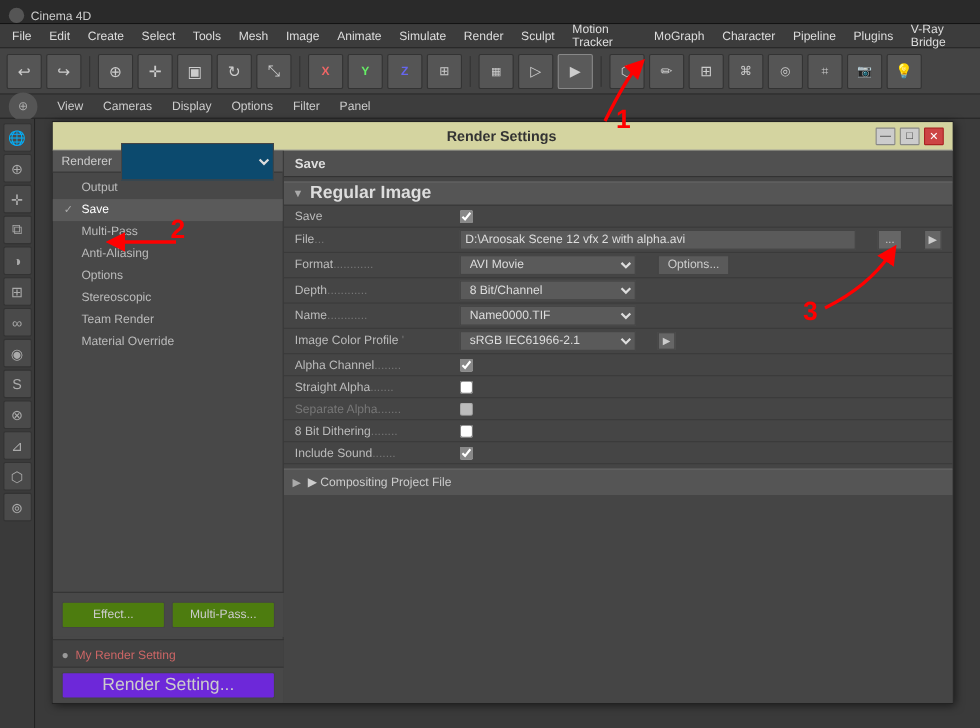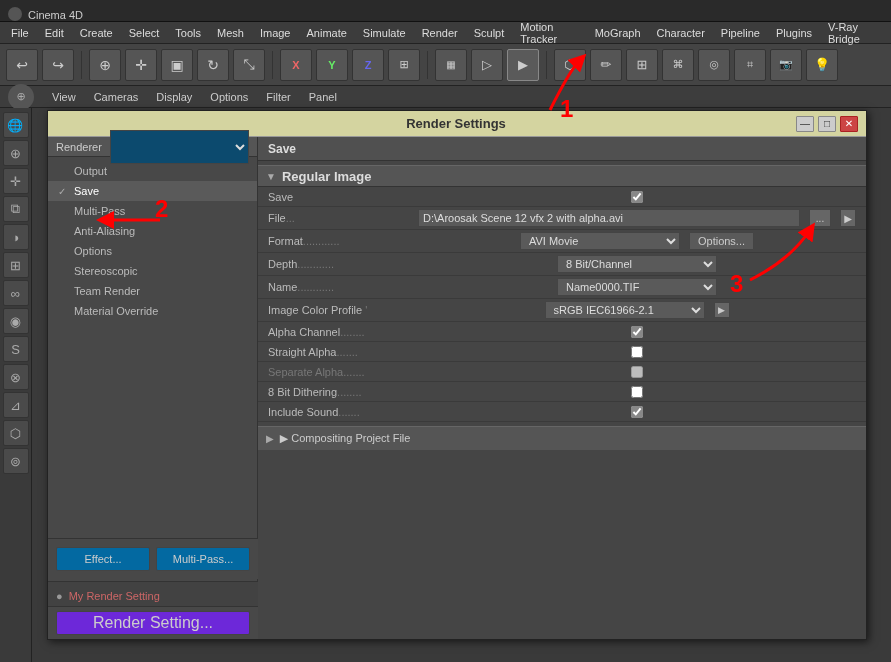--- a/index.html
+++ b/index.html
@@ -221,21 +221,21 @@
     .rs-nav-item.active { background: #5a5a5a; color: #fff; }
     .rs-nav-item .check {
       width: 14px;
       color: #aaa;
       font-size: 10px;
       margin-right: 2px;
     }
     .rs-footer-btn {
       flex: 1;
       height: 24px;
-      background: #0369a1;
+      background: #4d7c0f;
       border: 1px solid #444;
       color: #ccc;
       font-size: 11px;
       cursor: pointer;
       border-radius: 2px;
     }
     .rs-my-render {
       color: #cc6666;
       font-size: 11px;
     }
@@ -270,21 +270,21 @@
       cursor: pointer;
       border-bottom: 1px solid #333;
       border-top: 1px solid #666;
     }
     .rs-section-triangle {
       color: #aaa;
       margin-right: 6px;
       font-size: 10px;
     }
     .rs-section-title {
-      font-size: 13px;
+      font-size: 16px;
       color: #ddd;
       font-weight: bold;
     }
 
     .rs-row {
       display: flex;
       align-items: center;
       min-height: 20px;
       padding: 2px 10px;
       border-bottom: 1px solid #3a3a3a;
@@ -294,22 +294,21 @@
       color: #bbb;
       font-size: 11px;
     }
     .rs-row-label-dots {
       color: #777;
     }
     .rs-row-value {
       flex: 1;
       display: flex;
       align-items: center;
-      gap: 9px;
-      justify-content: center;
+      gap: 20px;
     }
     .rs-select {
       height: 18px;
       background: #5a5a5a;
       border: 1px solid #444;
       color: #ddd;
       font-size: 11px;
       padding: 0 4px;
       min-width: 120px;
     }

